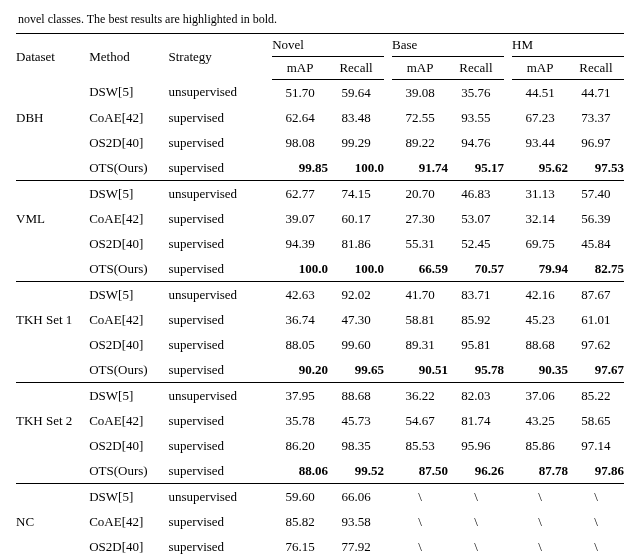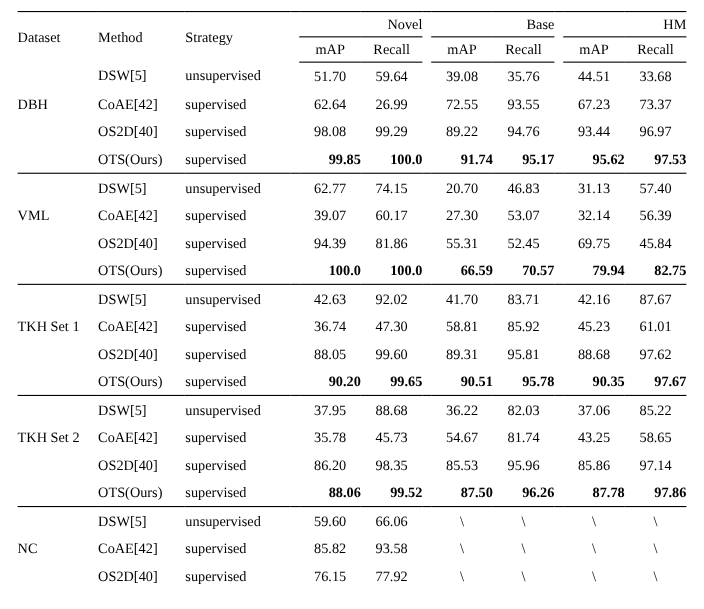--- a/index.html
+++ b/index.html
@@ -29,33 +29,34 @@
     padding: 0;
     height: 25px;
     vertical-align: middle;
   }
   col.ds  { width: 72px; }
   col.mth { width: 78px; }
   col.str { width: 94px; }
   col.num { width: 55px; }
   col.gap { width: 8px; }
   .num { text-align: center; }
-  .group-label { text-align: right; }
+  .group-label { text-align: left; }
   .top-rule    { border-top: 1.4px solid #000; margin-left: 33px; }
   .mid-rule td, .mid-rule th { border-bottom: 1px solid #000; }
   .cmid { border-bottom: 1px solid #000; }
   .hdr th { height: 22px; }
   .hdr2 th { height: 22px; margin-top: 44px; }
   .bold { font-weight: bold; text-align: right; }
   .ds-cell { white-space: nowrap; font-family: Liberation Serif, serif; }
 </style>
 </head>
 <body>
 
 <div class="wrap">
+  <div class="caption-frag">novel classes.  The best results are highlighted in bold.</div>
 
   <table>
     <colgroup>
       <col class="ds">
         <col class="mth">
         <col class="str">
       <col class="gap">
       <col class="num">
         <col class="num">
       <col class="gap">
@@ -92,29 +93,29 @@
           <td>DSW[5]</td>
           <td>unsupervised</td>
           <td></td>
           <td class="num">51.70</td>
           <td class="num">59.64</td>
           <td></td>
           <td class="num">39.08</td>
           <td class="num">35.76</td>
           <td></td>
           <td class="num">44.51</td>
-          <td class="num">33.68</td>
+          <td class="num">44.71</td>
         </tr>
         <tr>
           <td class="ds-cell">DBH</td>
           <td>CoAE[42]</td>
           <td>supervised</td>
           <td></td>
           <td class="num">62.64</td>
-          <td class="num">26.99</td>
+          <td class="num">83.48</td>
           <td></td>
           <td class="num">72.55</td>
           <td class="num">93.55</td>
           <td></td>
           <td class="num">67.23</td>
           <td class="num">73.37</td>
         </tr>
         <tr>
           <td class="ds-cell"></td>
           <td>OS2D[40]</td>

